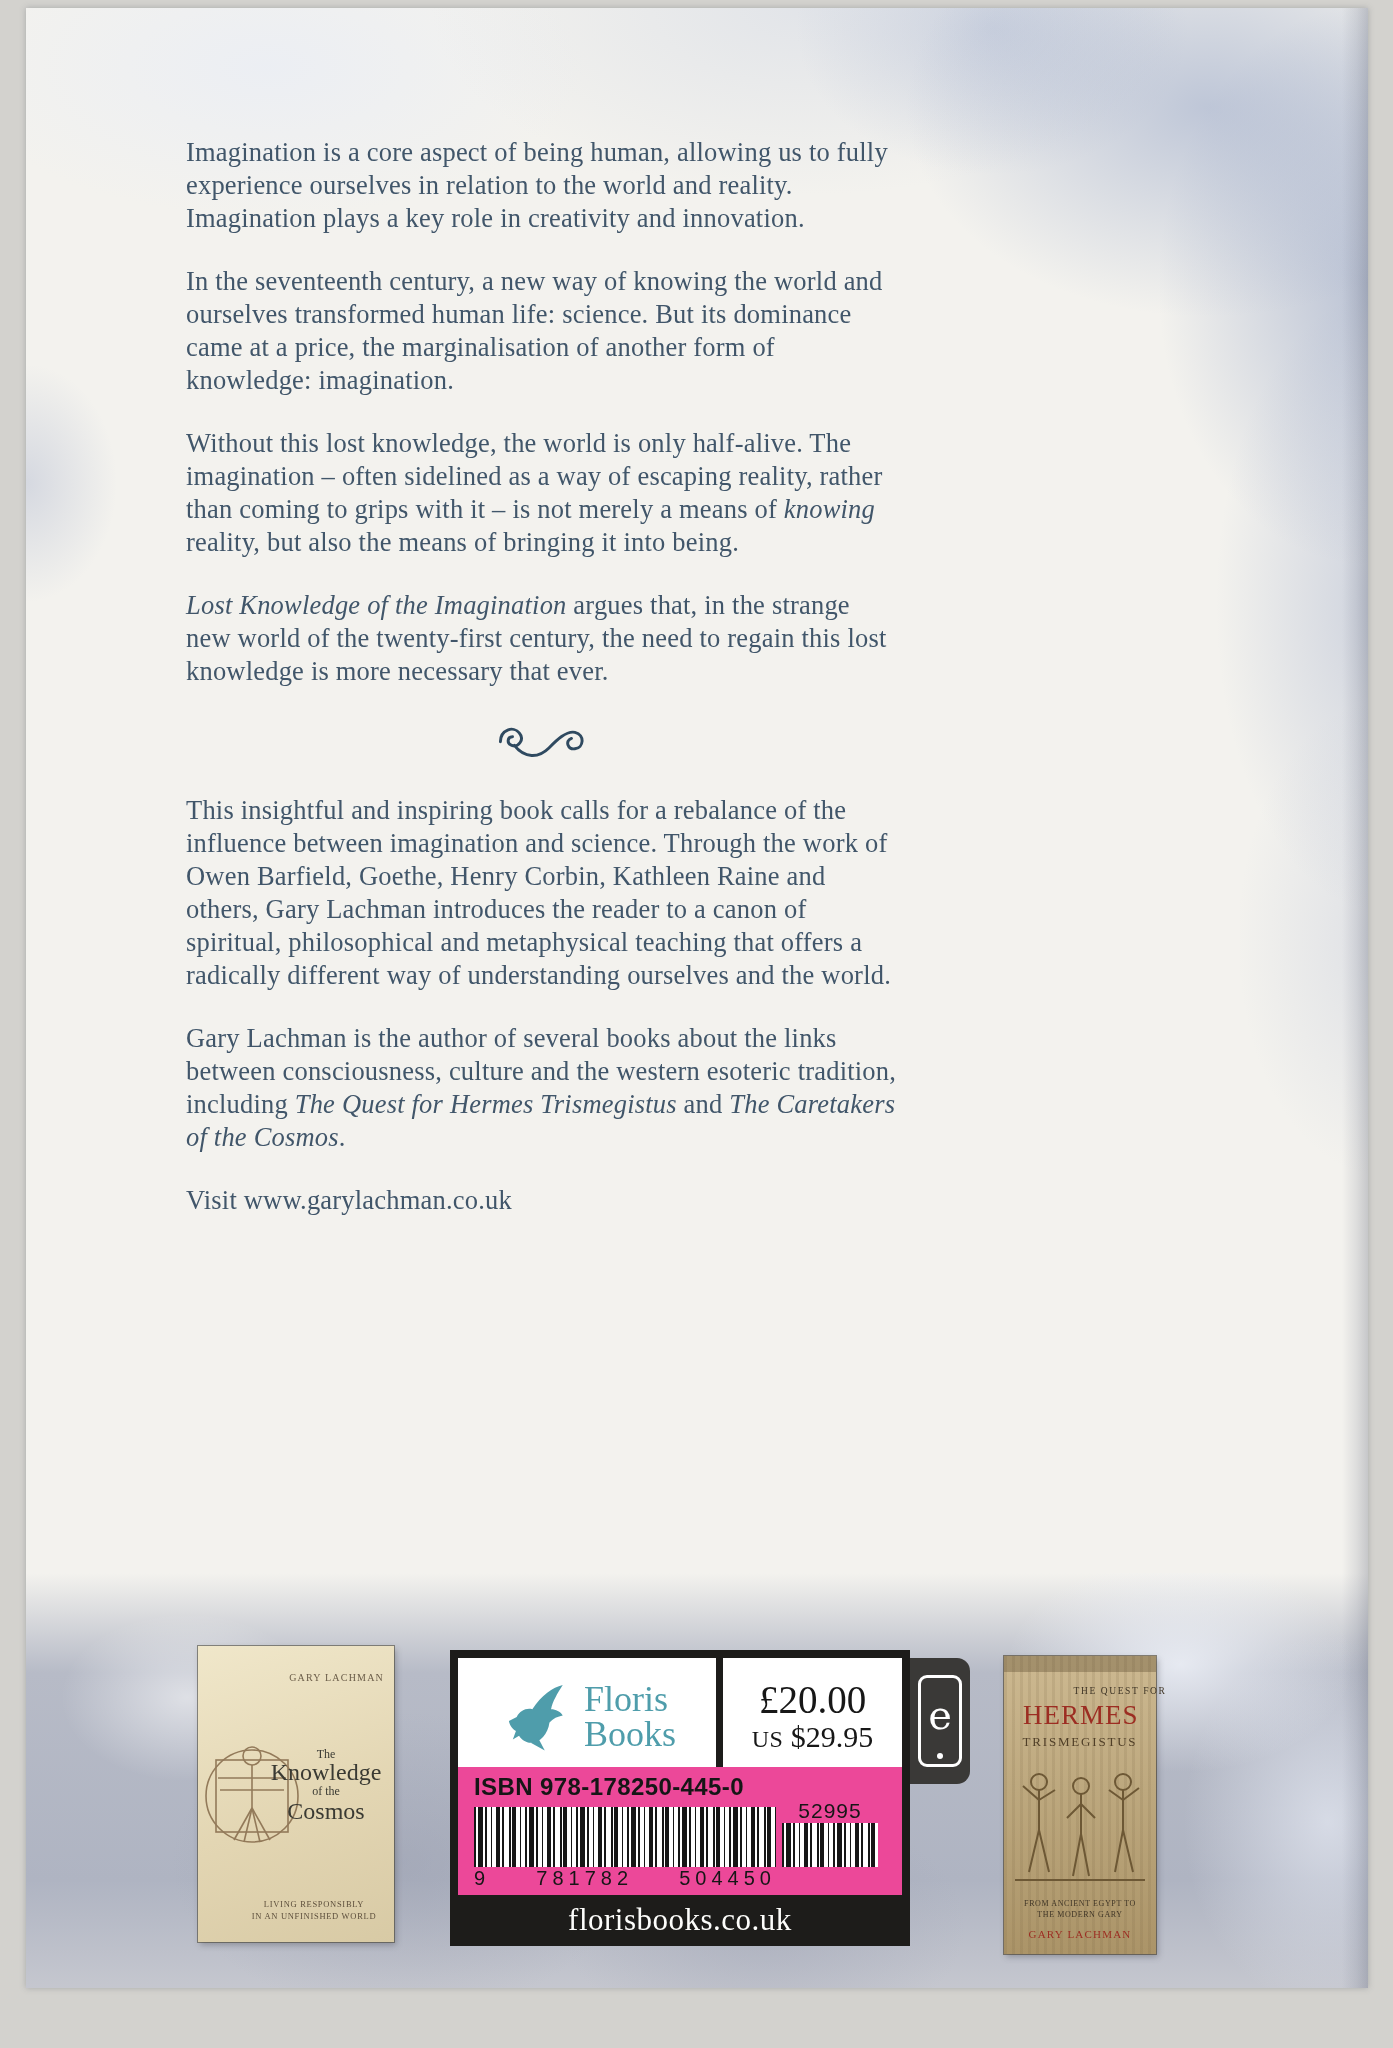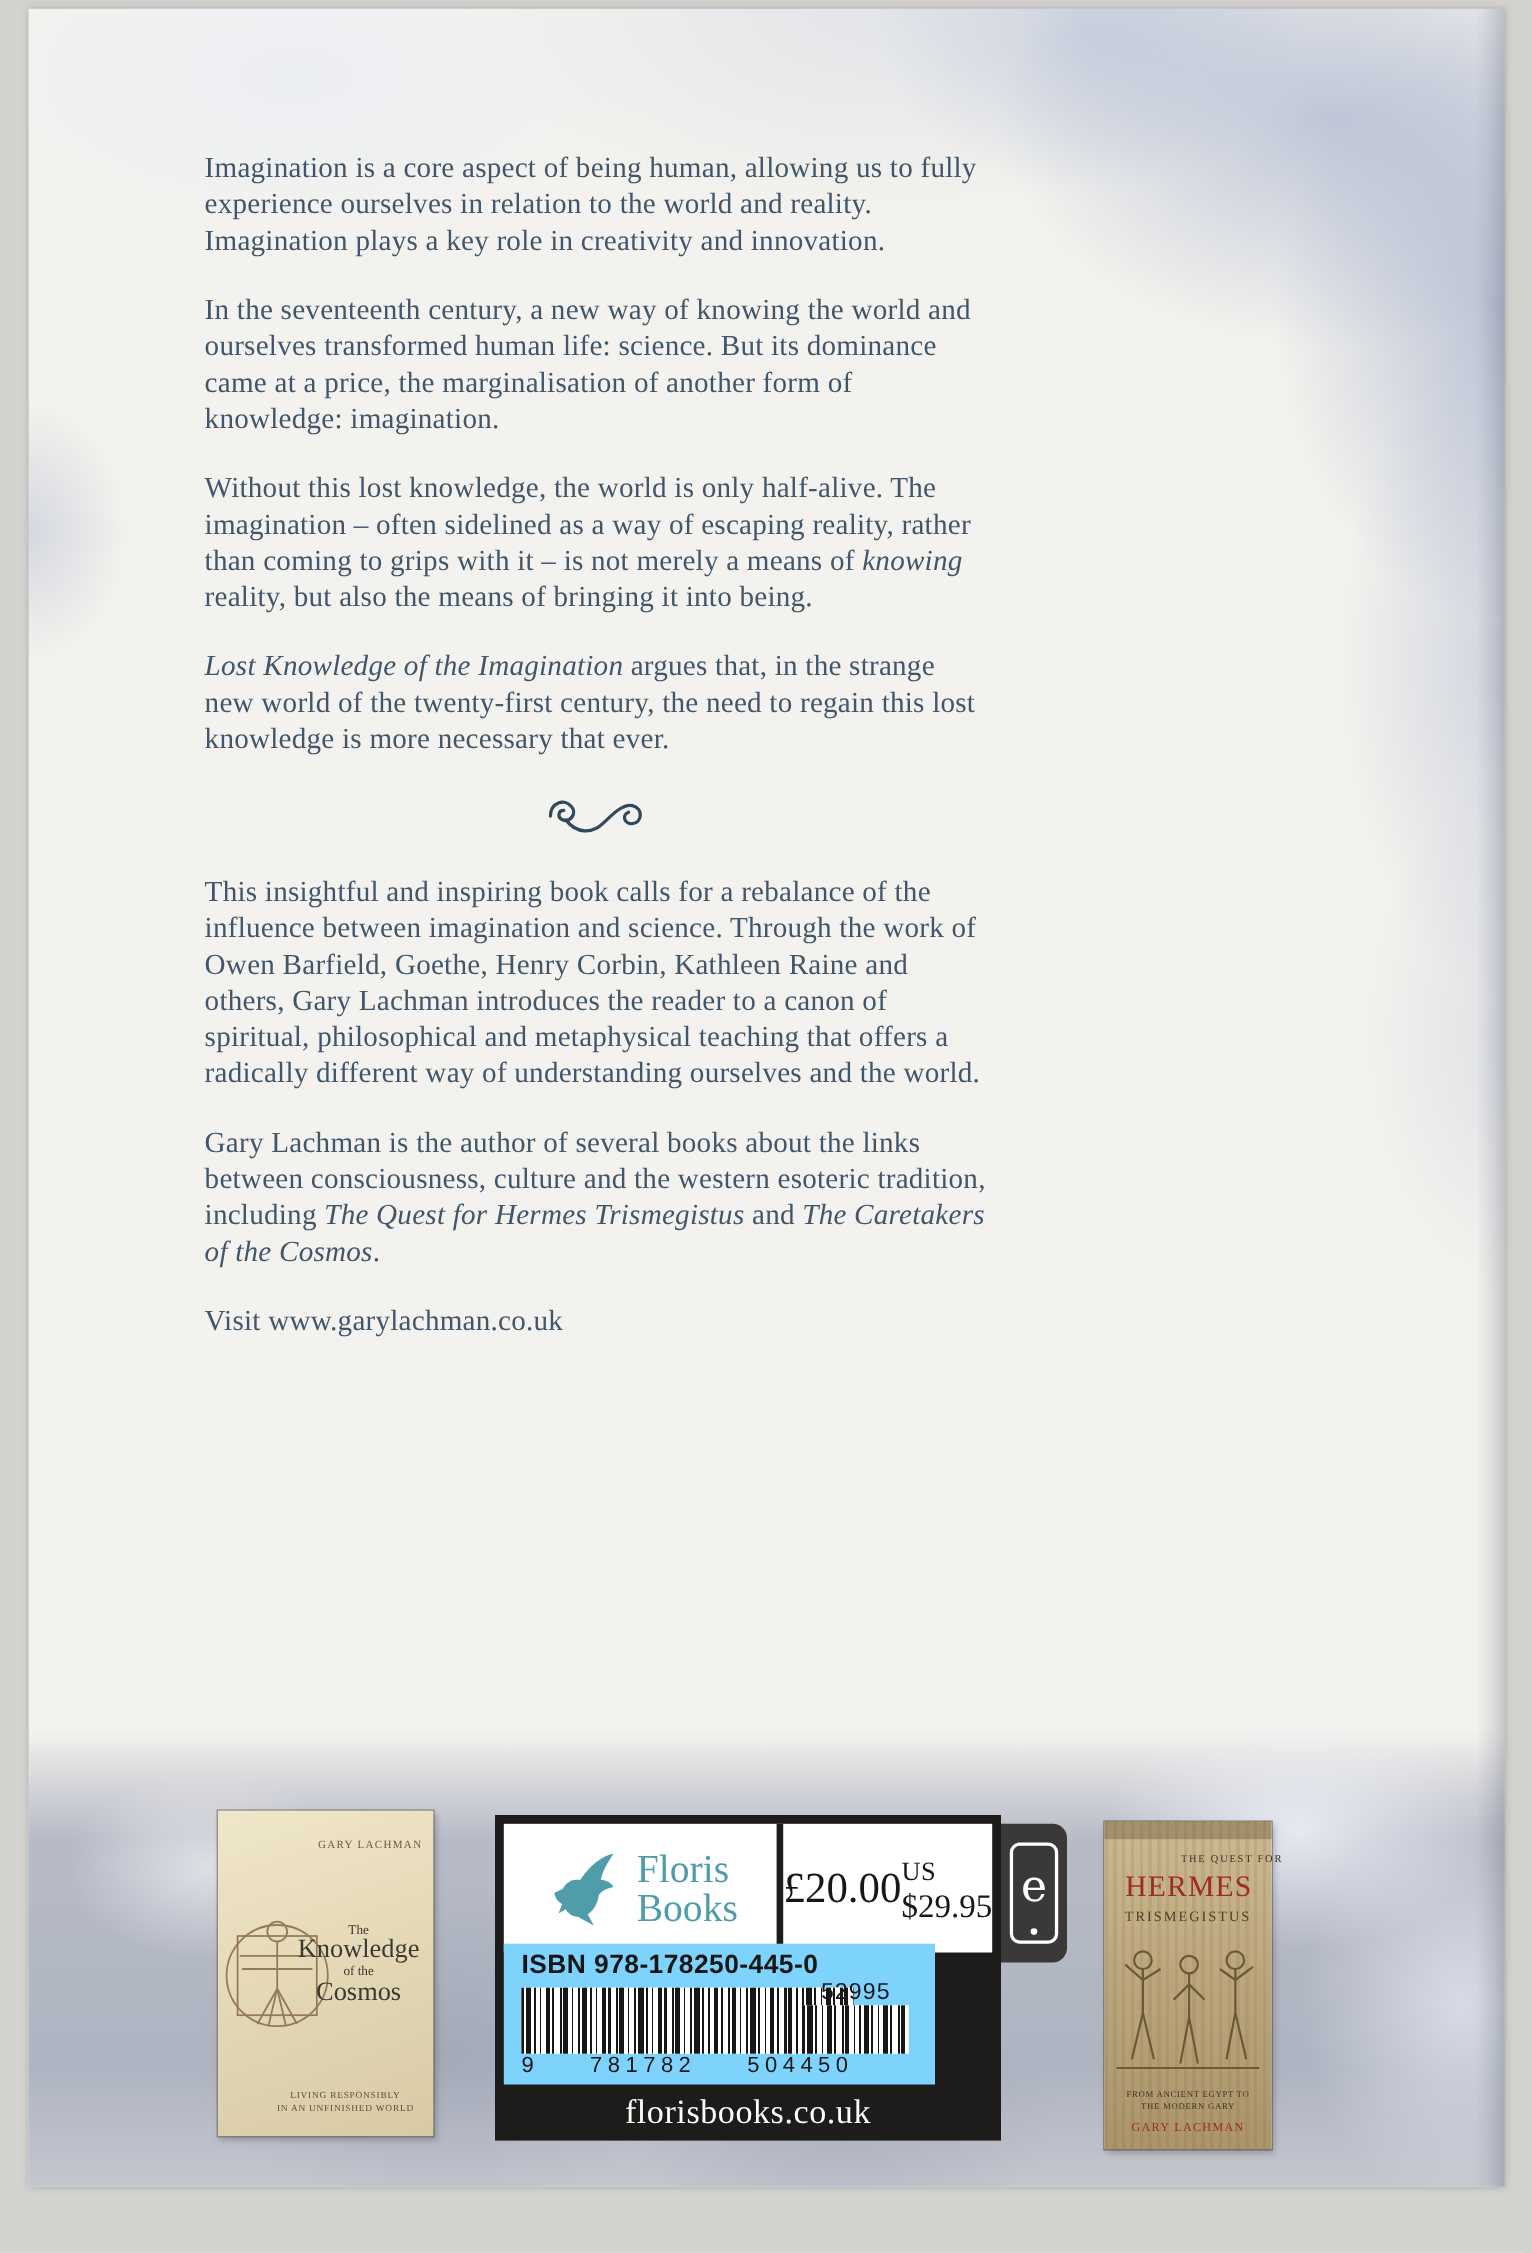--- a/index.html
+++ b/index.html
@@ -41,25 +41,25 @@
   .flourish-wrap svg{display:inline-block;}
   .visit{margin-top:2px;}
   .visit a{color:#41566a;text-decoration:none;}
 
   
   .panel{position:absolute;left:424px;top:1642px;width:460px;height:296px;background:#1d1c1a;z-index:3;}
   .panel-top{position:absolute;left:8px;top:8px;width:444px;height:117px;background:#fff;display:flex;}
   .logo-cell{width:258px;display:flex;align-items:center;justify-content:center;gap:8px;}
   .logo-text{color:#4f9dab;font-size:36px;line-height:35px;}
   .cell-divider{width:7px;background:#1d1c1a;}
-  .price-cell{flex:1;display:flex;flex-direction:row;align-items:center;justify-content:center;color:#171717;}
+  .price-cell{flex:1;display:flex;flex-direction:column;align-items:center;justify-content:center;color:#171717;}
   .price-gbp{font-size:39px;line-height:42px;}
   .price-usd-row{font-size:30px;line-height:32px;}
   .price-usd-row .us{font-size:24px;letter-spacing:.5px;}
-  .panel-mid{position:absolute;left:8px;top:117px;width:392px;height:128px;background:#7dd3fc;}
+  .panel-mid{position:absolute;left:8px;top:117px;width:444px;height:128px;background:#ec4899;}
   .isbn{position:absolute;left:16px;top:6px;font-family:"Liberation Sans",sans-serif;
         font-weight:bold;font-size:24px;color:#161616;letter-spacing:.4px;}
   .bars{background-color:#fff;background-image:repeating-linear-gradient(90deg,
       #161616 0 2px, #fff 2px 4px, #161616 4px 9px, #fff 9px 11px,
       #161616 11px 13px, #fff 13px 17px, #161616 17px 18px, #fff 18px 22px,
       #161616 22px 26px, #fff 26px 28px, #161616 28px 30px, #fff 30px 35px,
       #161616 35px 37px, #fff 37px 38px, #161616 38px 42px, #fff 42px 46px,
       #161616 46px 47px, #fff 47px 51px);}
   .barcode-main{position:absolute;left:16px;top:40px;width:302px;height:60px;}
   .barcode-digits{position:absolute;left:16px;top:100px;width:302px;display:flex;justify-content:space-between;

